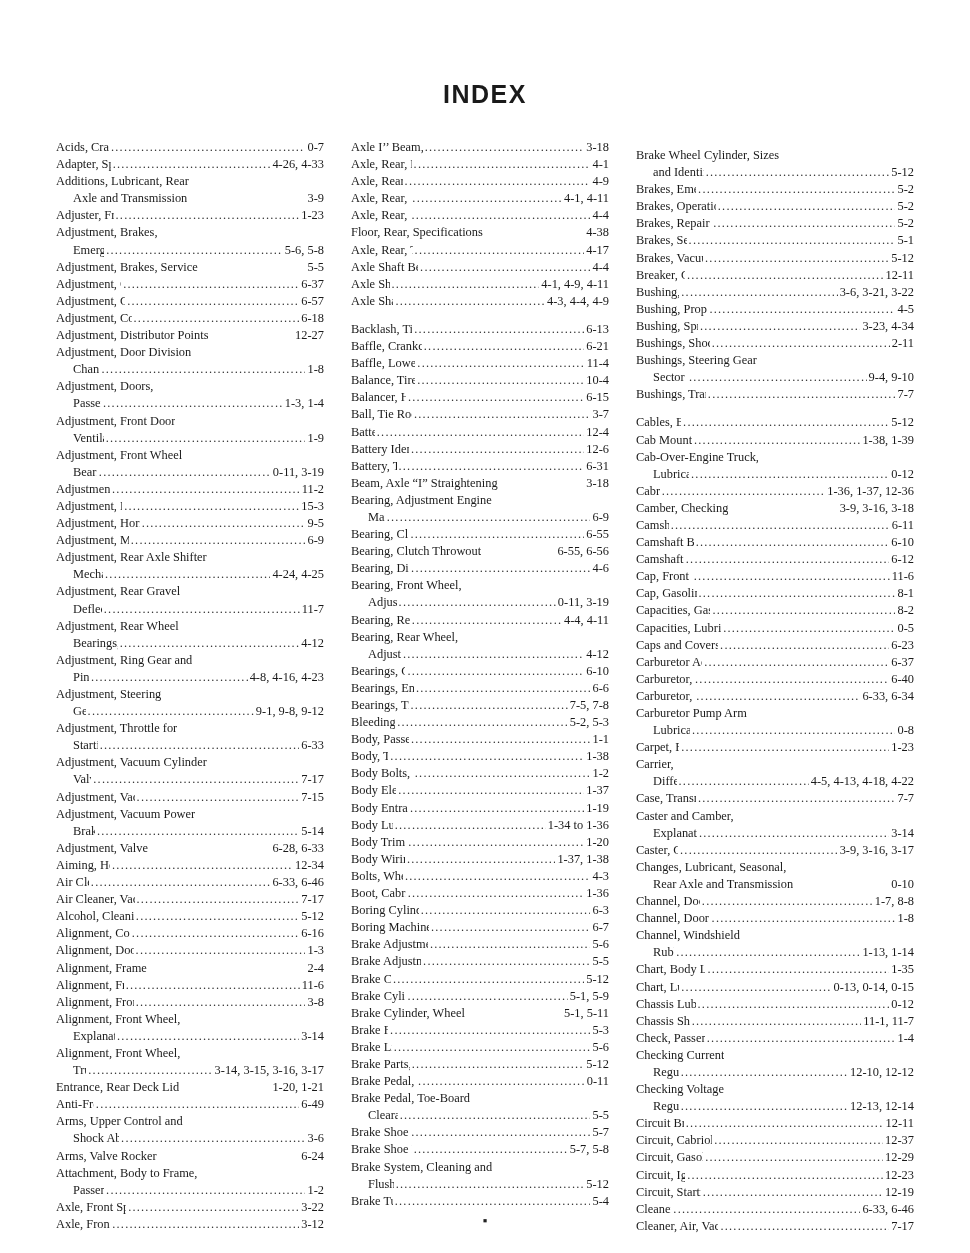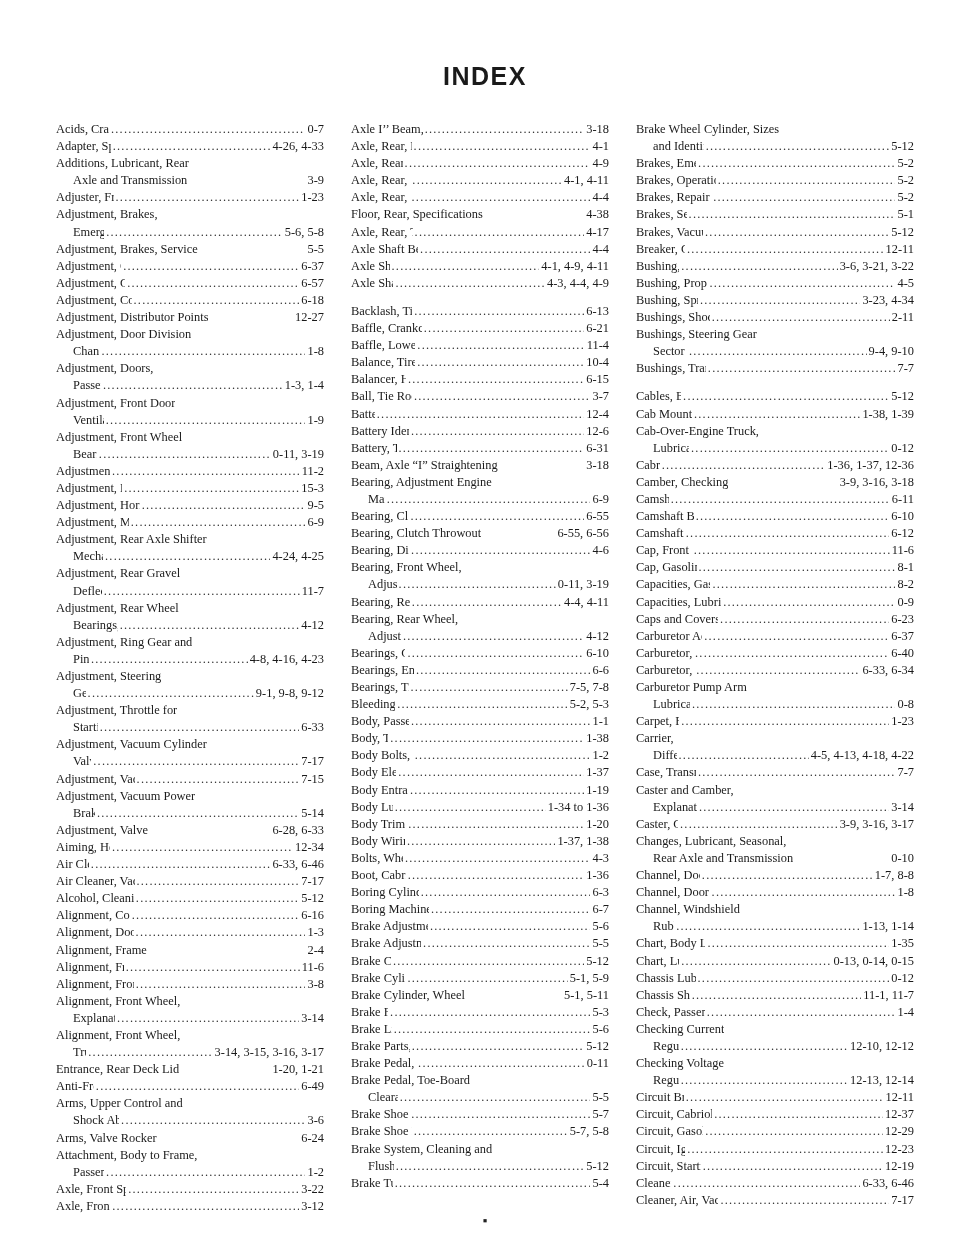--- a/index.html
+++ b/index.html
@@ -11,21 +11,21 @@
     width: 970px;
     height: 1253px;
     font-family: "Liberation Serif", serif;
     color: #1a1a1a;
     position: relative;
   }
   .page {
     width: 970px;
     height: 1253px;
     box-sizing: border-box;
-    padding: 62px 56px 30px 56px;
+    padding: 80px 56px 30px 56px;
     position: relative;
   }
   .page-title {
     text-align: center;
     font-family: "Liberation Sans", sans-serif;
     font-weight: bold;
     font-size: 25px;
     letter-spacing: 1.5px;
     margin: 0 0 30px 0;
   }
@@ -34,21 +34,21 @@
     flex-direction: row;
     justify-content: space-between;
     align-items: flex-start;
   }
   .col {
     width: 268px;
     font-size: 12.4px;
     line-height: 1.378;
   }
   .col.mid { width: 258px; }
-  .col.right { width: 278px; }
+  .col.right { width: 278px; margin-top: 8px; }
   
   .line {
     display: flex;
     align-items: baseline;
     white-space: nowrap;
   }
   .line .txt {
     flex: 0 1 auto;
     overflow: hidden;
     text-overflow: clip;
@@ -858,21 +858,21 @@
           <span class="pg">8-1</span>
         </div>
         <div class="line">
           <span class="txt">Capacities, Gasoline Tank</span>
           <span class="leader"></span>
           <span class="pg">8-2</span>
         </div>
         <div class="line">
           <span class="txt">Capacities, Lubricant, All Units</span>
           <span class="leader"></span>
-          <span class="pg">0-9</span>
+          <span class="pg">0-5</span>
         </div>
         <div class="line">
           <span class="txt">Caps and Covers, Valve Spring</span>
           <span class="leader"></span>
           <span class="pg">6-23</span>
         </div>
         <div class="line">
           <span class="txt">Carburetor Adjustment</span>
           <span class="leader"></span>
           <span class="pg">6-37</span>

